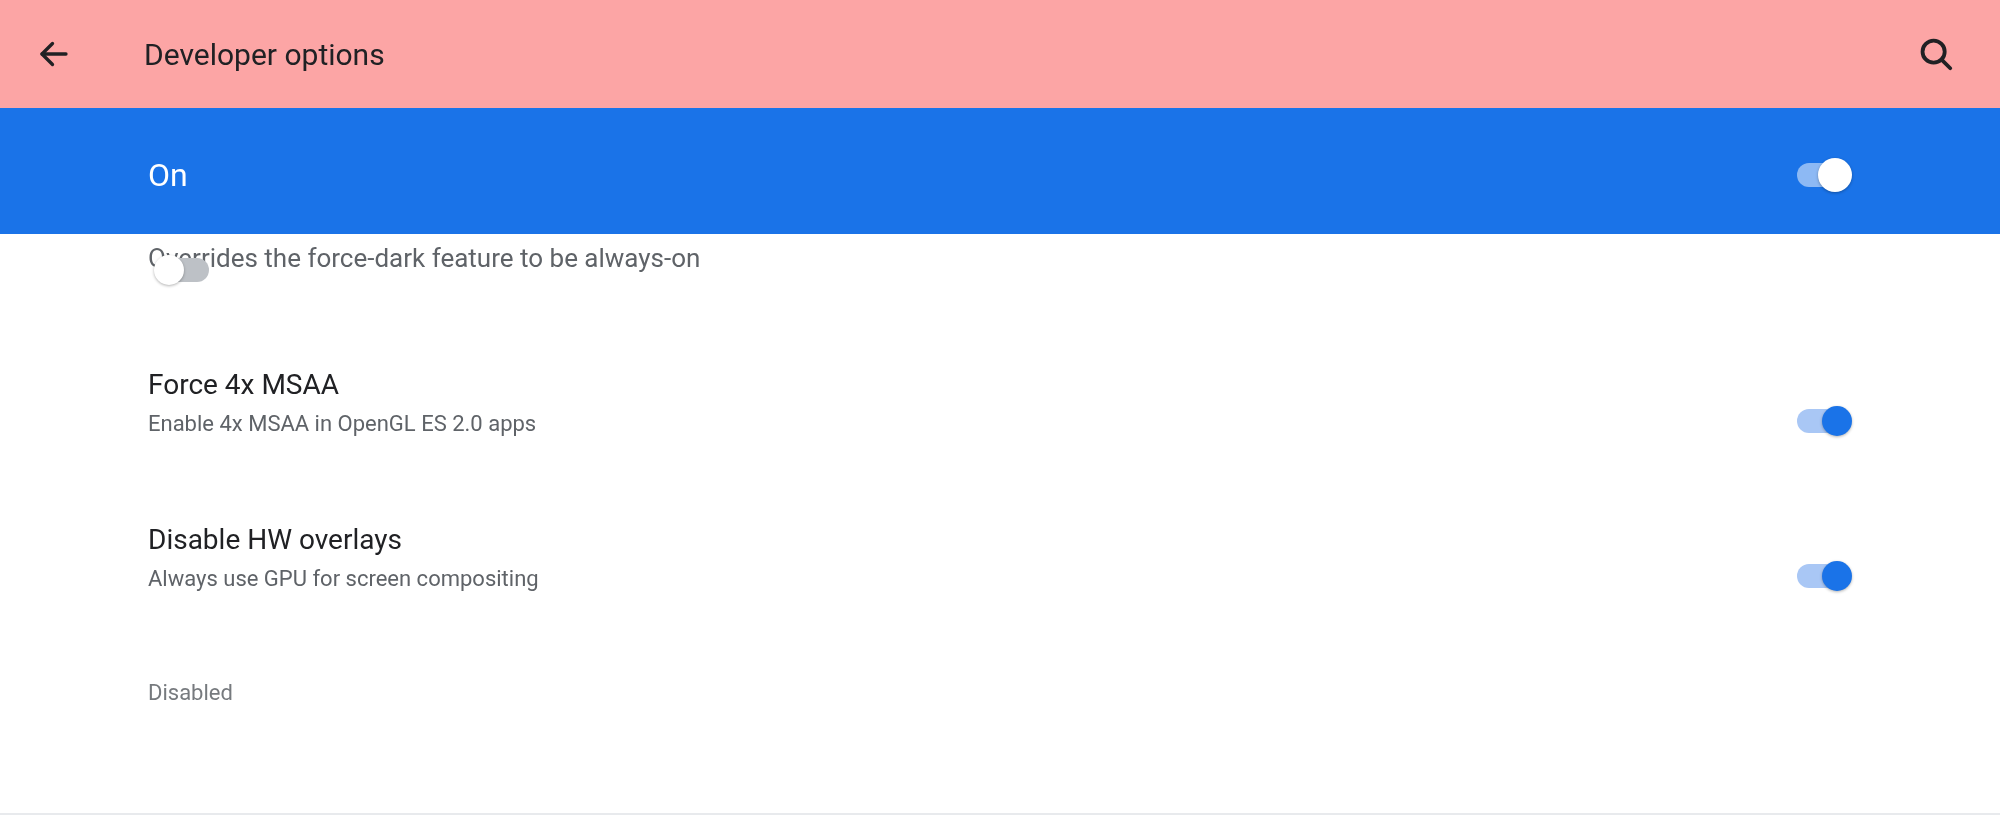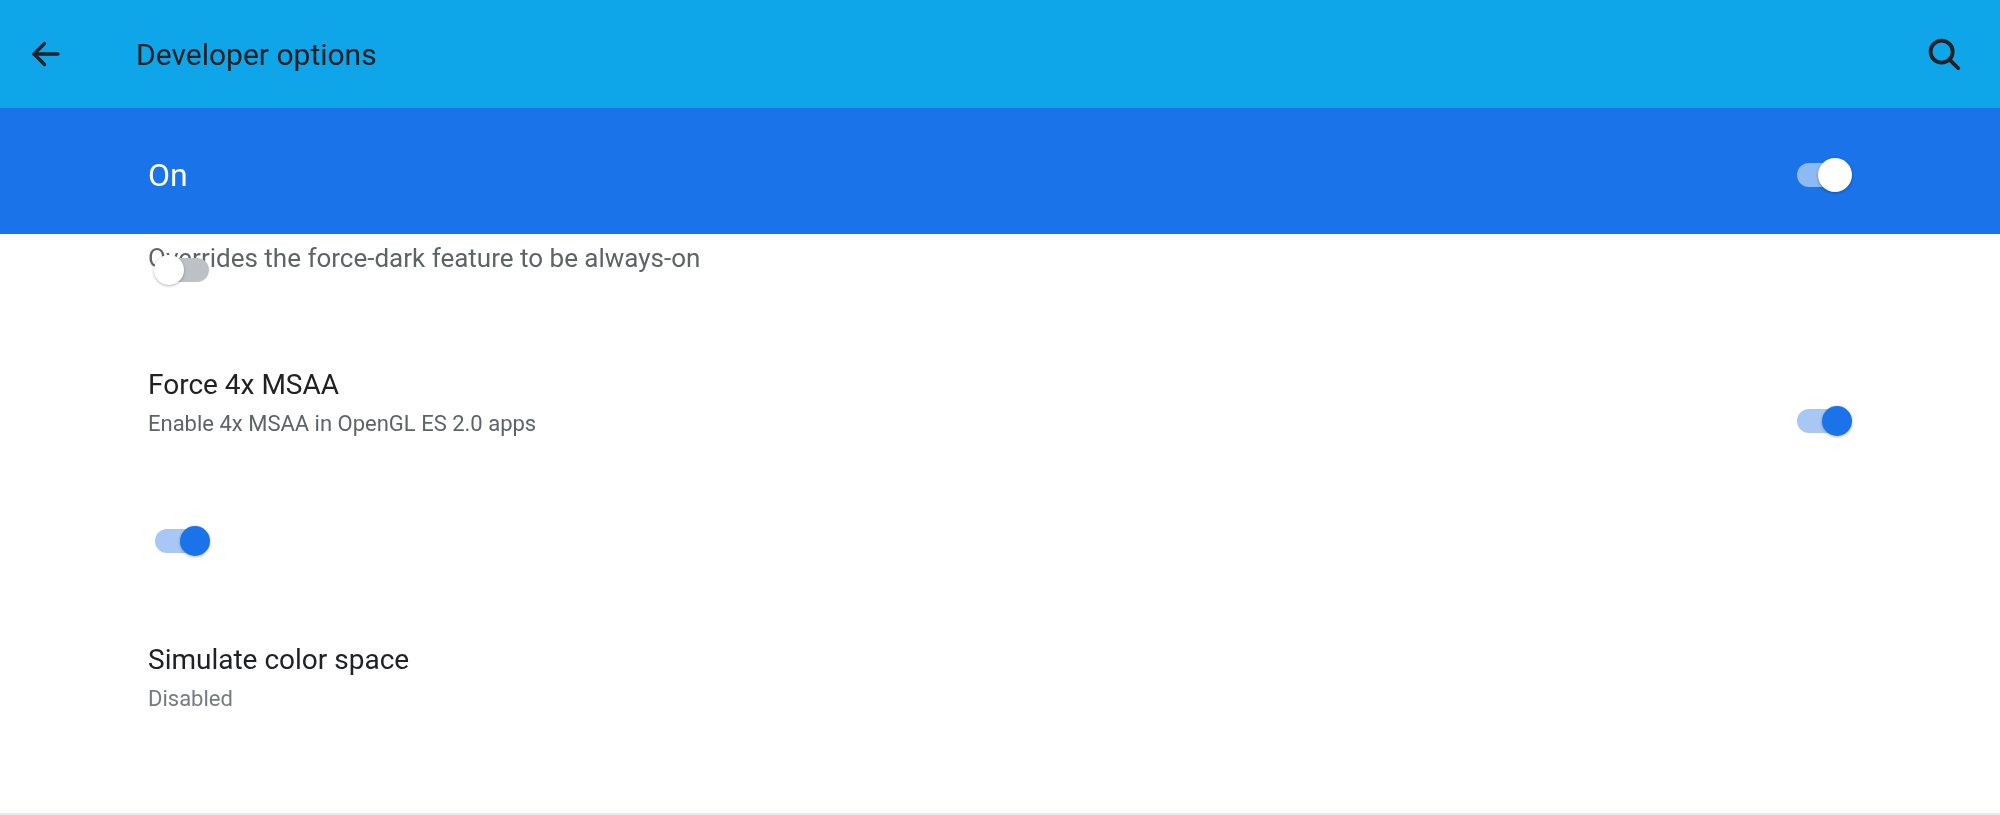--- a/index.html
+++ b/index.html
@@ -12,22 +12,22 @@
       background: #ffffff;
       width: 2000px;
       height: 815px;
       overflow: hidden;
       position: relative;
     }
     .topbar {
       height: 108px;
       display: flex;
       align-items: center;
-      padding: 0 16px;
-      background: #0ea5e9;
+      padding: 0 24px;
+      background: #fca5a5;
     }
     .back-btn {
       width: 60px;
       height: 60px;
       display: flex;
       align-items: center;
       justify-content: center;
       cursor: pointer;
     }
     .topbar-title {
@@ -205,28 +205,31 @@
       <div class="setting-title">Force 4x MSAA</div>
       <div class="setting-desc">Enable 4x MSAA in OpenGL ES 2.0 apps</div>
     </div>
     <div class="toggle on">
       <div class="toggle-track"></div>
       <div class="toggle-thumb"></div>
     </div>
   </div>
 
   <div class="setting-row">
+    <div class="setting-text">
+      <div class="setting-title">Disable HW overlays</div>
+      <div class="setting-desc">Always use GPU for screen compositing</div>
+    </div>
     <div class="toggle on">
       <div class="toggle-track"></div>
       <div class="toggle-thumb"></div>
     </div>
   </div>
 
   <div class="setting-row last-row">
     <div class="setting-text">
-      <div class="setting-title">Simulate color space</div>
       <div class="setting-desc">Disabled</div>
     </div>
   </div>
 
 </div>
 
 <div class="bottom-border"></div>
 
 </body></html>

